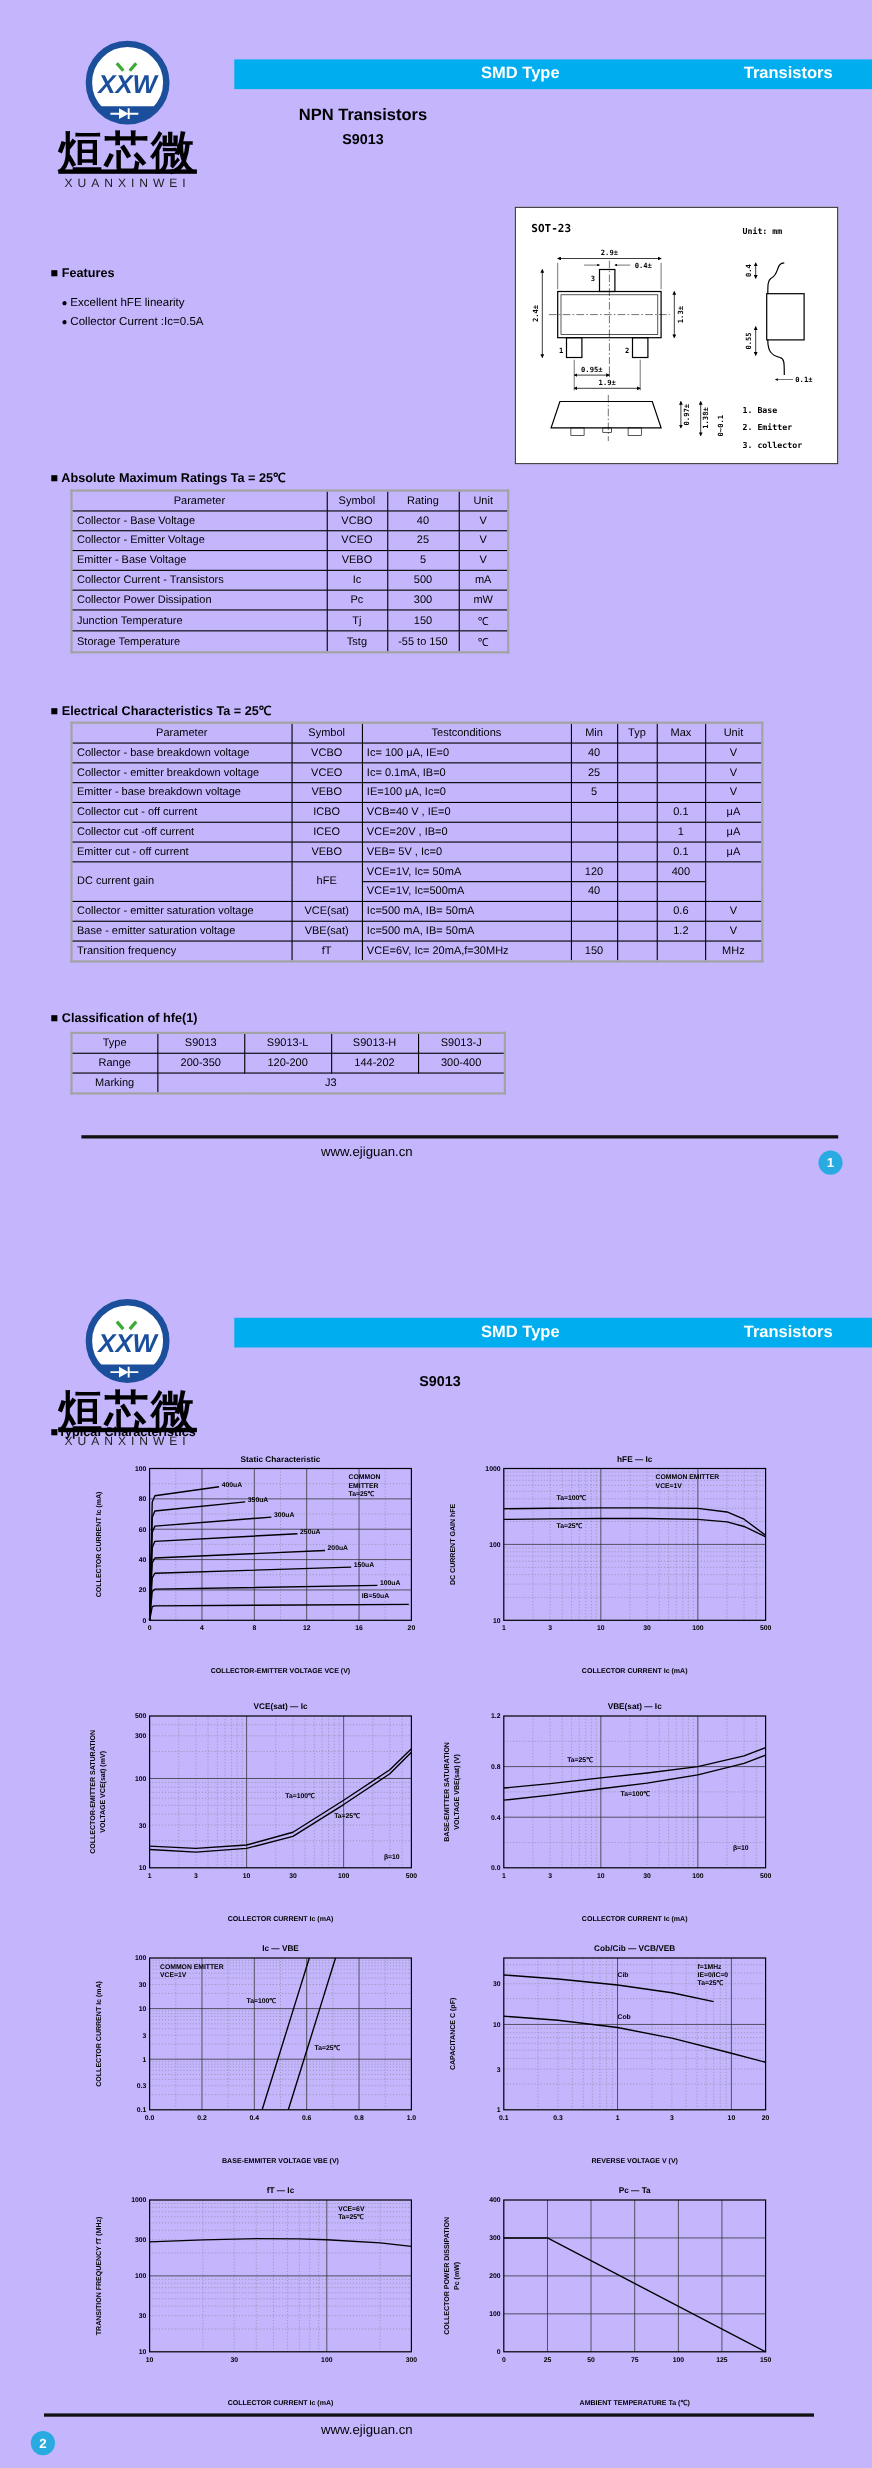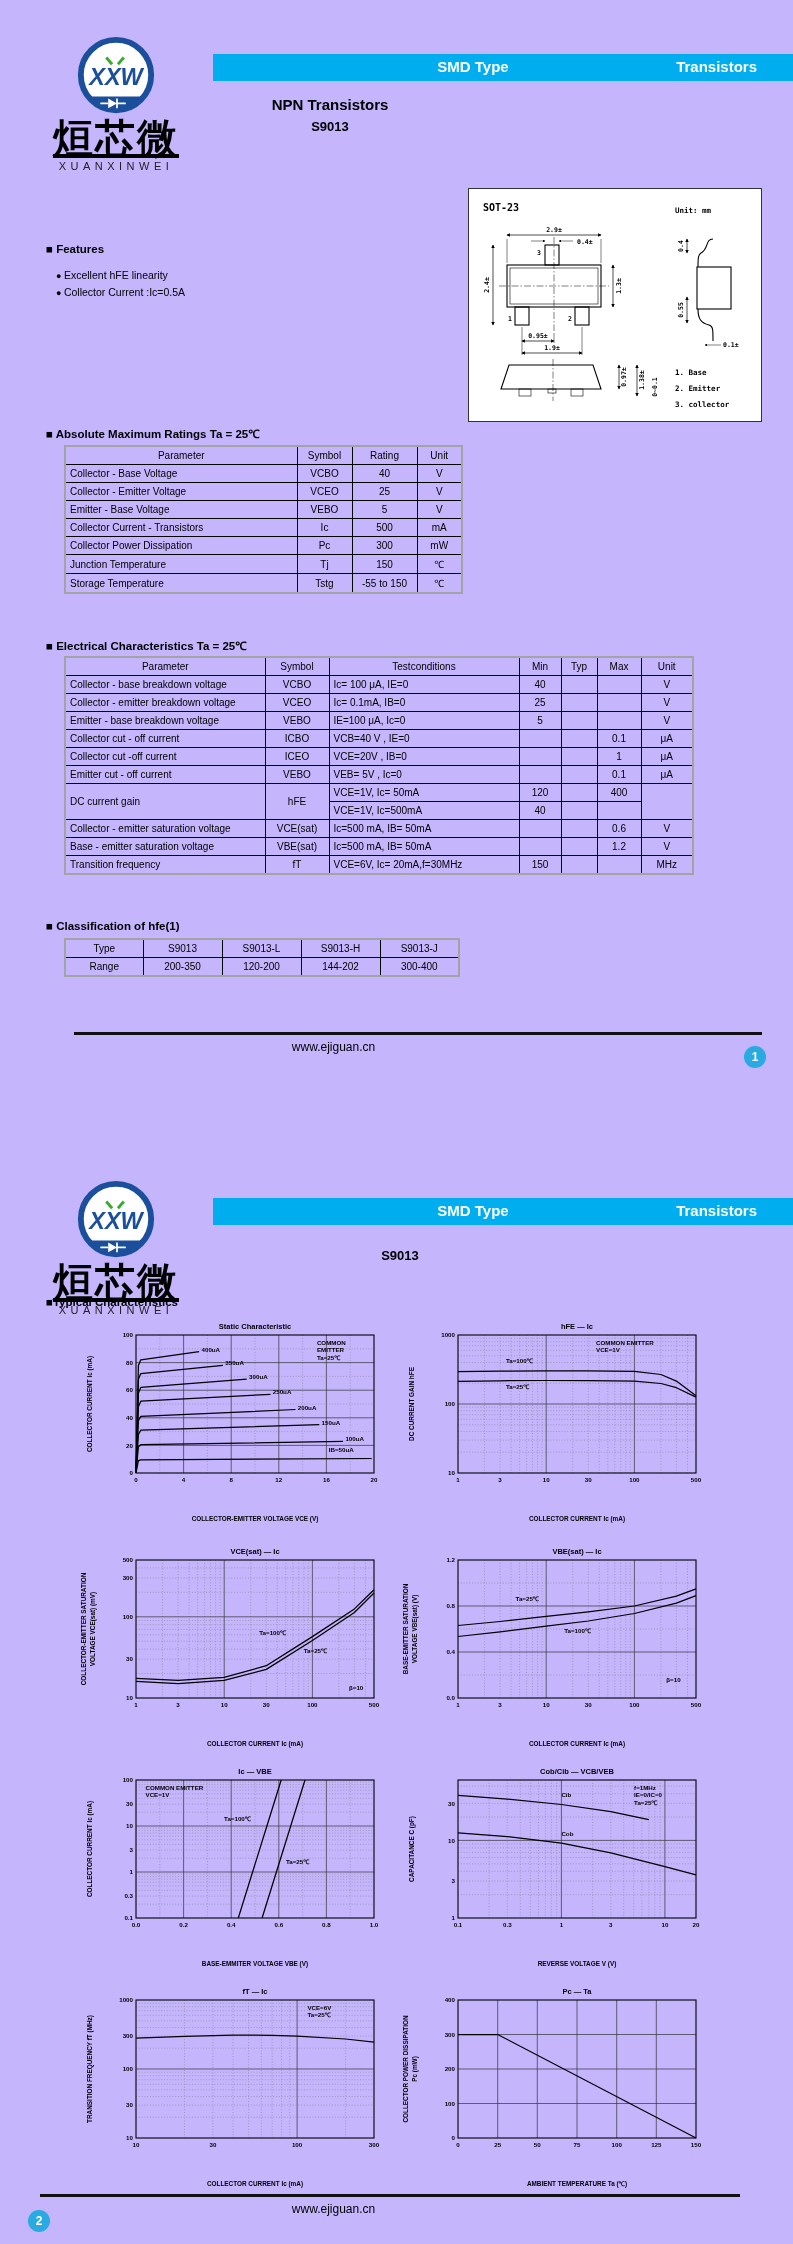--- a/index.html
+++ b/index.html
@@ -356,20 +356,24 @@
             <td>S9013-L</td>
             <td>S9013-H</td>
             <td>S9013-J</td>
           </tr>
           <tr>
             <td>Range</td>
             <td>200-350</td>
             <td>120-200</td>
             <td>144-202</td>
             <td>300-400</td>
+          </tr>
+          <tr>
+            <td>Marking</td>
+            <td colspan="4">J3</td>
           </tr>
         </tbody>
       </table>
 
     <div class="abs footline" style="left:74px;top:1032px;width:688px;"></div>
     <div class="abs url" style="left:0;top:1040px;">www.ejiguan.cn</div>
     <div class="abs pgnum" style="left:744px;top:1046px;">1</div>
   </div>
 
   <div>

